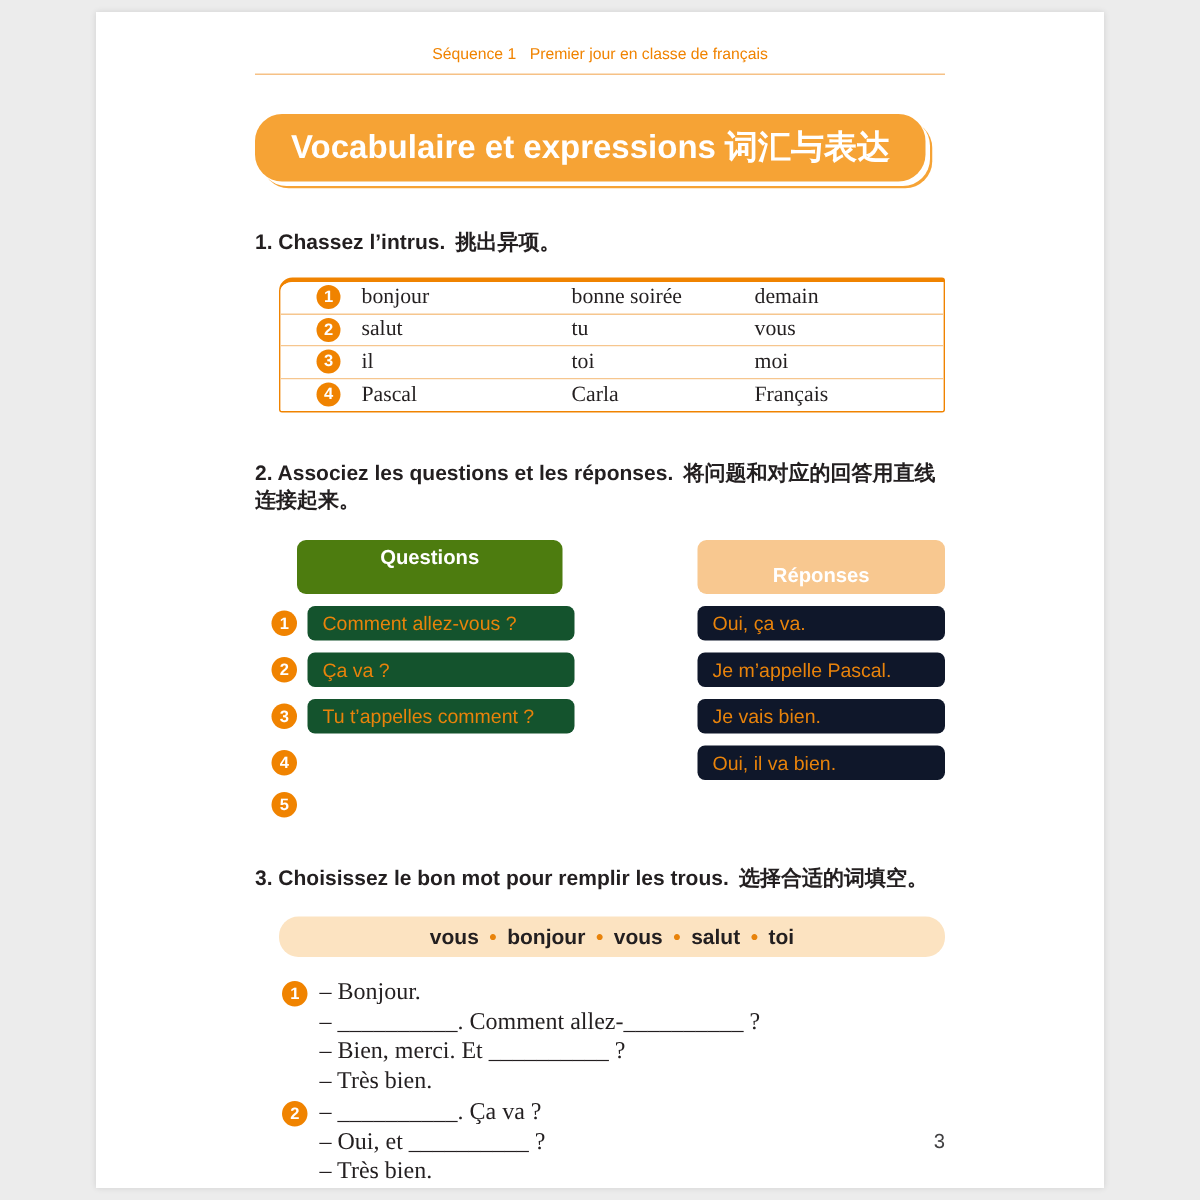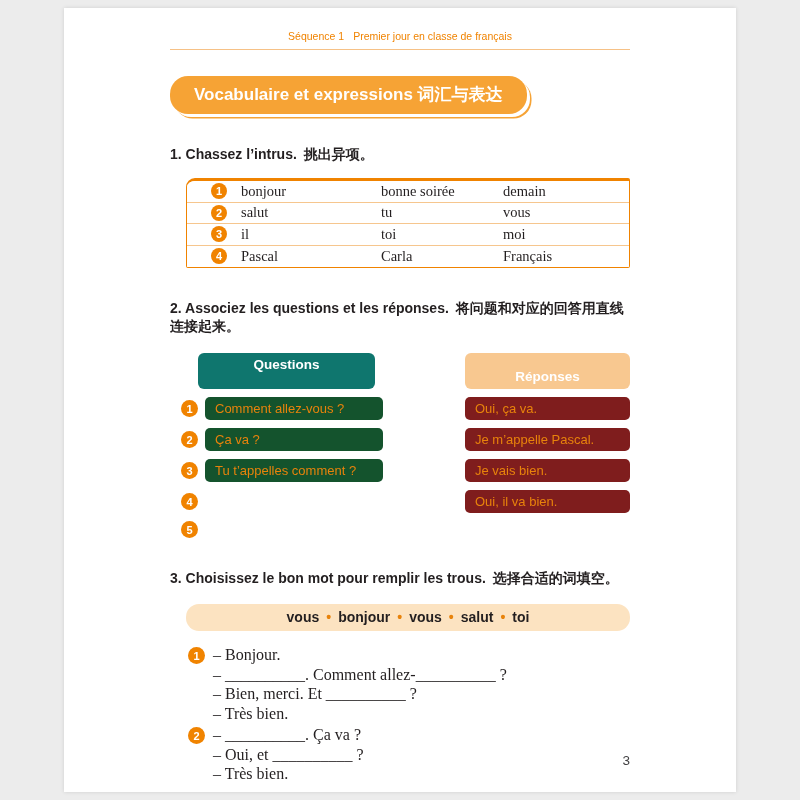--- a/index.html
+++ b/index.html
@@ -22,21 +22,21 @@
   .header-row .seq { margin-right: 9px; }
   .header-rule { height: 1px; background: #F6C186; margin-top: 7px; }
 
   
   .banner-wrap { margin-top: 26px; }
   .banner {
     display: inline-block;
     background: #F6A335;
     color: #fff;
     font-weight: bold;
-    font-size: 17px;
+    font-size: 22px;
     padding: 7px 24px 8px;
     border-radius: 18px;
     box-shadow: 3px 3px 0 #ffffff, 4.5px 4.5px 0 #F6A335;
   }
 
   
   .ex-title { margin-top: 32px; font-weight: bold; font-size: 14px; }
   .ex-title .zh { margin-left: 3px; }
 
   
@@ -61,38 +61,38 @@
   .intrus-row .num-circle { margin-left: 24px; width: 16px; height: 16px; }
   .word { font-family: "Liberation Serif", serif; font-size: 14.5px; color: #231f20; }
   .w1 { width: 140px; margin-left: 14px; }
   .w2 { width: 122px; }
   .w3 { flex: 1; }
 
   
   .match-headers { display: flex; justify-content: space-between; margin-top: 17px; }
   .q-header {
     display: inline-block; width: 177px; margin-left: 28px;
-    background: #0f766e; color: #fff; font-weight: bold; font-size: 13.5px;
+    background: #4d7c0f; color: #fff; font-weight: bold; font-size: 13.5px;
     text-align: center; padding: 4px 0 5px; border-radius: 6px;
   }
   .r-header {
     display: inline-block; width: 165px;
     background: #F8C890; color: #fff; font-weight: bold; font-size: 13.5px;
     text-align: center; padding: 16px 0 5px; border-radius: 6px;
   }
   .match-row { display: flex; align-items: center; margin-top: 8px; }
   .match-row .num-circle { margin-left: 11px; }
   .q-box {
     margin-left: 7px; width: 178px; min-height: 22px;
     background: #14532d; color: #E8830B;
     font-size: 13px; padding: 4px 10px; border-radius: 5px;
   }
   .r-box {
     margin-left: auto; width: 165px; min-height: 22px;
-    background: #7f1d1d; color: #E8830B;
+    background: #0f172a; color: #E8830B;
     font-size: 13px; padding: 4px 10px; border-radius: 5px;
   }
 
   
   .word-bank {
     margin: 16px 0 0 16px;
     background: #FCE3C1;
     border-radius: 13px;
     text-align: center;
     padding: 5px 0 6px;

